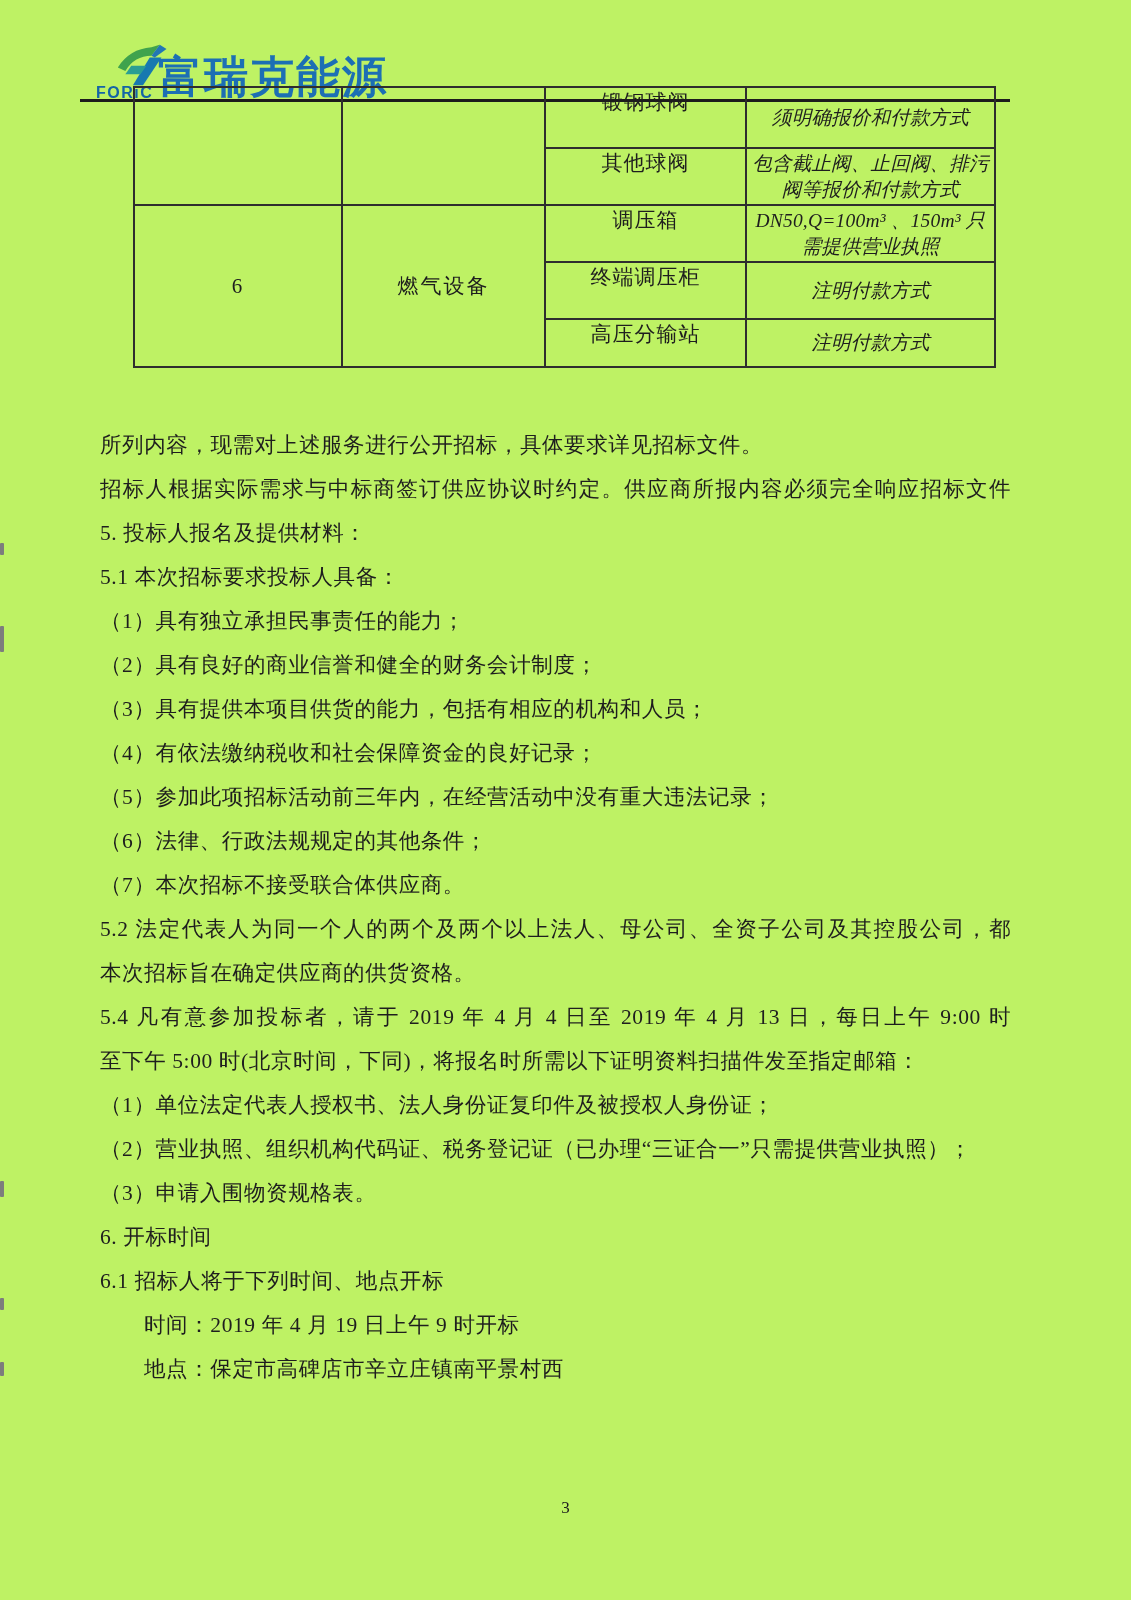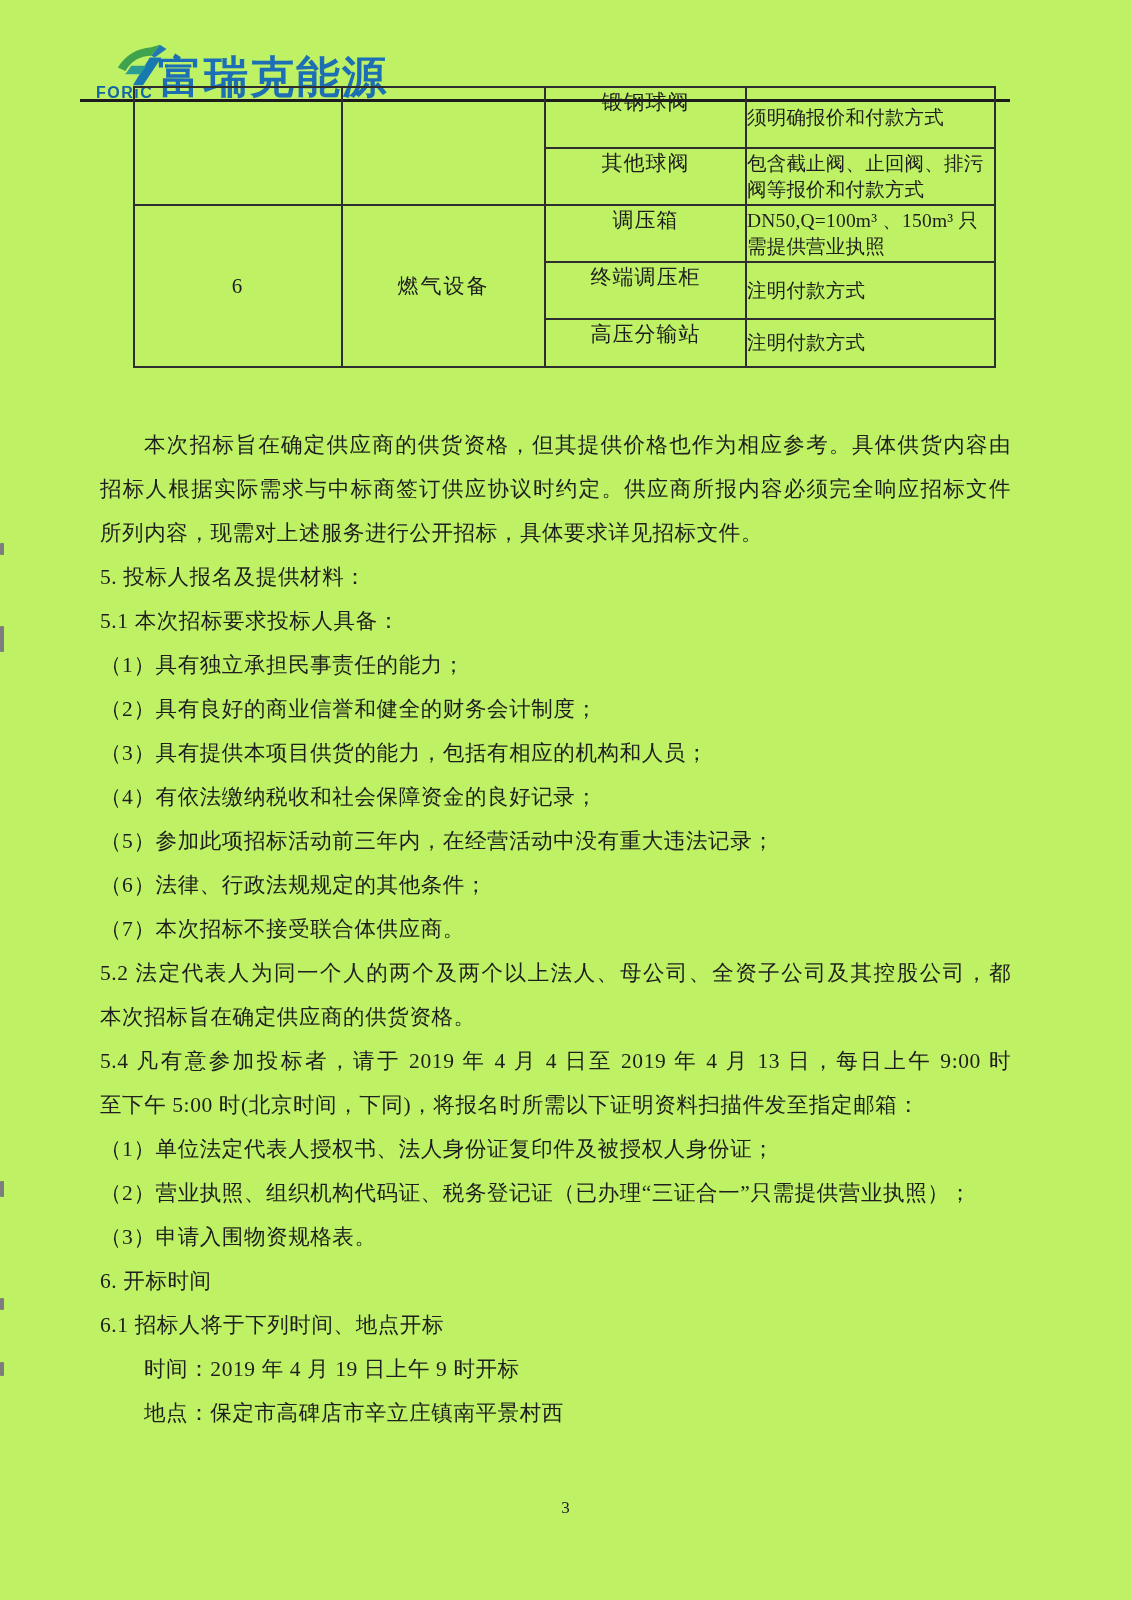--- a/index.html
+++ b/index.html
@@ -36,22 +36,22 @@
   .eq-table td{border:2px solid #2e2e2e;padding:0;overflow:hidden;}
   .c-no{width:208px;} .c-cat{width:203px;} .c-item{width:201px;} .c-req{width:249px;}
   .eq-table tbody tr:nth-child(1){height:61px;}
   .eq-table tbody tr:nth-child(2){height:57px;}
   .eq-table tbody tr:nth-child(3){height:57px;}
   .eq-table tbody tr:nth-child(4){height:57px;}
   .eq-table tbody tr:nth-child(5){height:48px;}
   .cell-no,.cell-cat{text-align:center;vertical-align:middle;letter-spacing:2px;}
   .cell-item{text-align:center;vertical-align:top;padding-top:8px;letter-spacing:1px;}
   .cell-req{
-    text-align:left;vertical-align:middle;
-    padding:3px 8px 3px 11px;font-size:19.5px;line-height:26px;letter-spacing:0.2px;
+    text-align:center;vertical-align:middle;
+    padding:3px 8px 3px 11px;font-size:19.5px;line-height:26px;letter-spacing:0.2px;font-style:italic;
   }
 
   
   .doc{position:absolute;left:100px;top:423px;width:911px;font-size:21.5px;}
   .dline{
     height:44px;line-height:44px;white-space:nowrap;letter-spacing:0.6px;
   }
   .dline.indent{text-indent:44px;}
   .dline.justify{
     white-space:normal;overflow:hidden;
@@ -117,23 +117,22 @@
           <td class="cell-req">注明付款方式</td>
         </tr>
         <tr>
           <td class="cell-item">高压分输站</td>
           <td class="cell-req">注明付款方式</td>
         </tr>
       </tbody>
   </table>
 
   <div class="doc">
-      <div class="dline indent justify">本次招标旨在确定供应商的供货资格，但其提供价格也作为相应参考。具体供货内容由</div>
+      <div class="dline">所列内容，现需对上述服务进行公开招标，具体要求详见招标文件。</div>
       <div class="dline justify">招标人根据实际需求与中标商签订供应协议时约定。供应商所报内容必须完全响应招标文件</div>
-      <div class="dline">所列内容，现需对上述服务进行公开招标，具体要求详见招标文件。</div>
       <div class="dline">5. 投标人报名及提供材料：</div>
       <div class="dline">5.1 本次招标要求投标人具备：</div>
       <div class="dline">（1）具有独立承担民事责任的能力；</div>
       <div class="dline">（2）具有良好的商业信誉和健全的财务会计制度；</div>
       <div class="dline">（3）具有提供本项目供货的能力，包括有相应的机构和人员；</div>
       <div class="dline">（4）有依法缴纳税收和社会保障资金的良好记录；</div>
       <div class="dline">（5）参加此项招标活动前三年内，在经营活动中没有重大违法记录；</div>
       <div class="dline">（6）法律、行政法规规定的其他条件；</div>
       <div class="dline">（7）本次招标不接受联合体供应商。</div>
       <div class="dline justify">5.2 法定代表人为同一个人的两个及两个以上法人、母公司、全资子公司及其控股公司，都</div>

